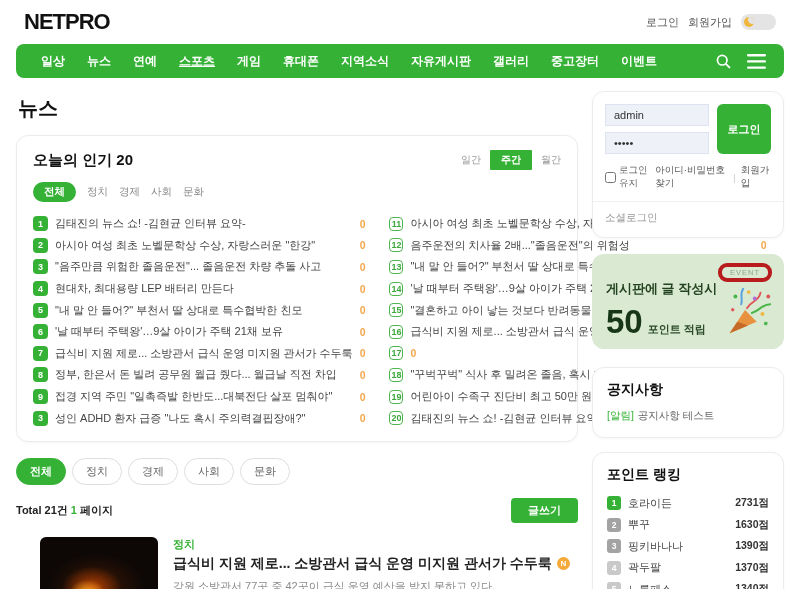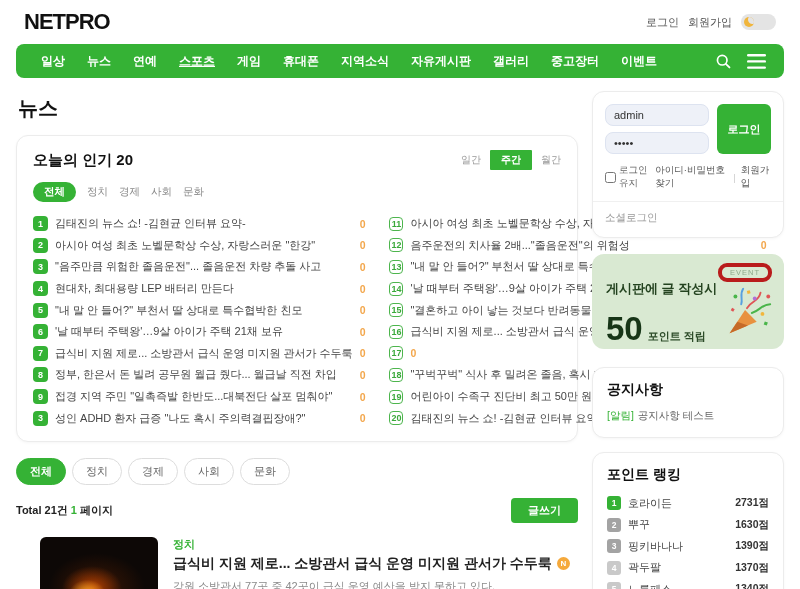--- a/index.html
+++ b/index.html
@@ -65,35 +65,35 @@
   .art-body { flex:1; display:flex; flex-direction:column; min-width:0; }
   .art-cat { color:#35b235; font-size:11px; font-weight:700; }
   .art-title-row { display:flex; align-items:center; gap:5px; margin-top:3px; cursor:pointer; }
   .art-title { font-size:14px; font-weight:800; color:#222; white-space:nowrap; overflow:hidden; text-overflow:ellipsis; }
   .new-badge { width:13px; height:13px; border-radius:50%; background:#f5a93b; color:#fff; font-size:8px; font-weight:800; display:flex; align-items:center; justify-content:center; flex:none; }
   .art-sum { font-size:11px; color:#8a8a8a; margin-top:6px; }
   
   .login-card { margin-top:13px; padding:12px; }
   .login-top { display:flex; gap:8px; }
   .login-inputs { flex:1; display:flex; flex-direction:column; gap:6px; min-width:0; }
-  .login-input { height:22px; background:#eef1f8; border:1px solid #dde3f0; border-radius:8px; font-size:11px; padding:0 8px; color:#333; width:100%; font-family:inherit; }
+  .login-input { height:22px; background:#eef1f8; border:1px solid #dde3f0; border-radius:0; font-size:11px; padding:0 8px; color:#333; width:100%; font-family:inherit; }
   .login-btn { width:54px; background:#35b235; border:none; border-radius:6px; color:#fff; font-size:11px; font-weight:700; cursor:pointer; }
   .login-opts { display:flex; justify-content:space-between; align-items:center; margin-top:10px; font-size:9.5px; color:#666; }
   .keep-login { display:flex; align-items:center; gap:3px; cursor:pointer; }
   .keep-login input { width:11px; height:11px; margin:0; }
   .login-links { display:flex; gap:5px; align-items:center; color:#555; }
   .login-links .sep { color:#ccc; }
   .login-links span { cursor:pointer; }
   .login-divider { border-top:1px solid #f0f0f0; margin:11px -12px 0; }
   .social-label { margin-top:9px; font-size:10.5px; color:#999; }
   
   .event-banner { margin-top:16px; background:#d9e9d2; border-radius:12px; padding:15px 14px 14px; position:relative; height:95px; overflow:hidden; }
   .event-badge { position:absolute; top:9px; right:12px; font-size:7.5px; letter-spacing:1px; color:#8fa98b; border:4px solid #b91c1c; border-radius:9px; padding:1px 8px; }
   .event-line1 { font-size:13px; color:#23421f; font-weight:600; margin-top:11px; }
-  .event-points-row { display:flex; align-items:baseline; gap:5px; margin-top:14px; }
+  .event-points-row { display:flex; align-items:baseline; gap:5px; margin-top:7px; }
   .event-points { font-size:33px; font-weight:800; color:#173517; line-height:1; }
   .event-line2 { font-size:11px; color:#2c4b28; font-weight:600; }
   .party { position:absolute; right:8px; bottom:8px; }
   
   .notice-card { margin-top:18px; padding:13px 14px 14px; }
   .side-title { font-size:14px; font-weight:800; color:#111; }
   .notice-item { margin-top:10px; font-size:10.5px; color:#666; display:flex; gap:4px; cursor:pointer;align-items:flex-end; }
   .notice-tag { color:#35b235; }
   
   .rank-card { margin-top:14px; padding:13px 14px; }

